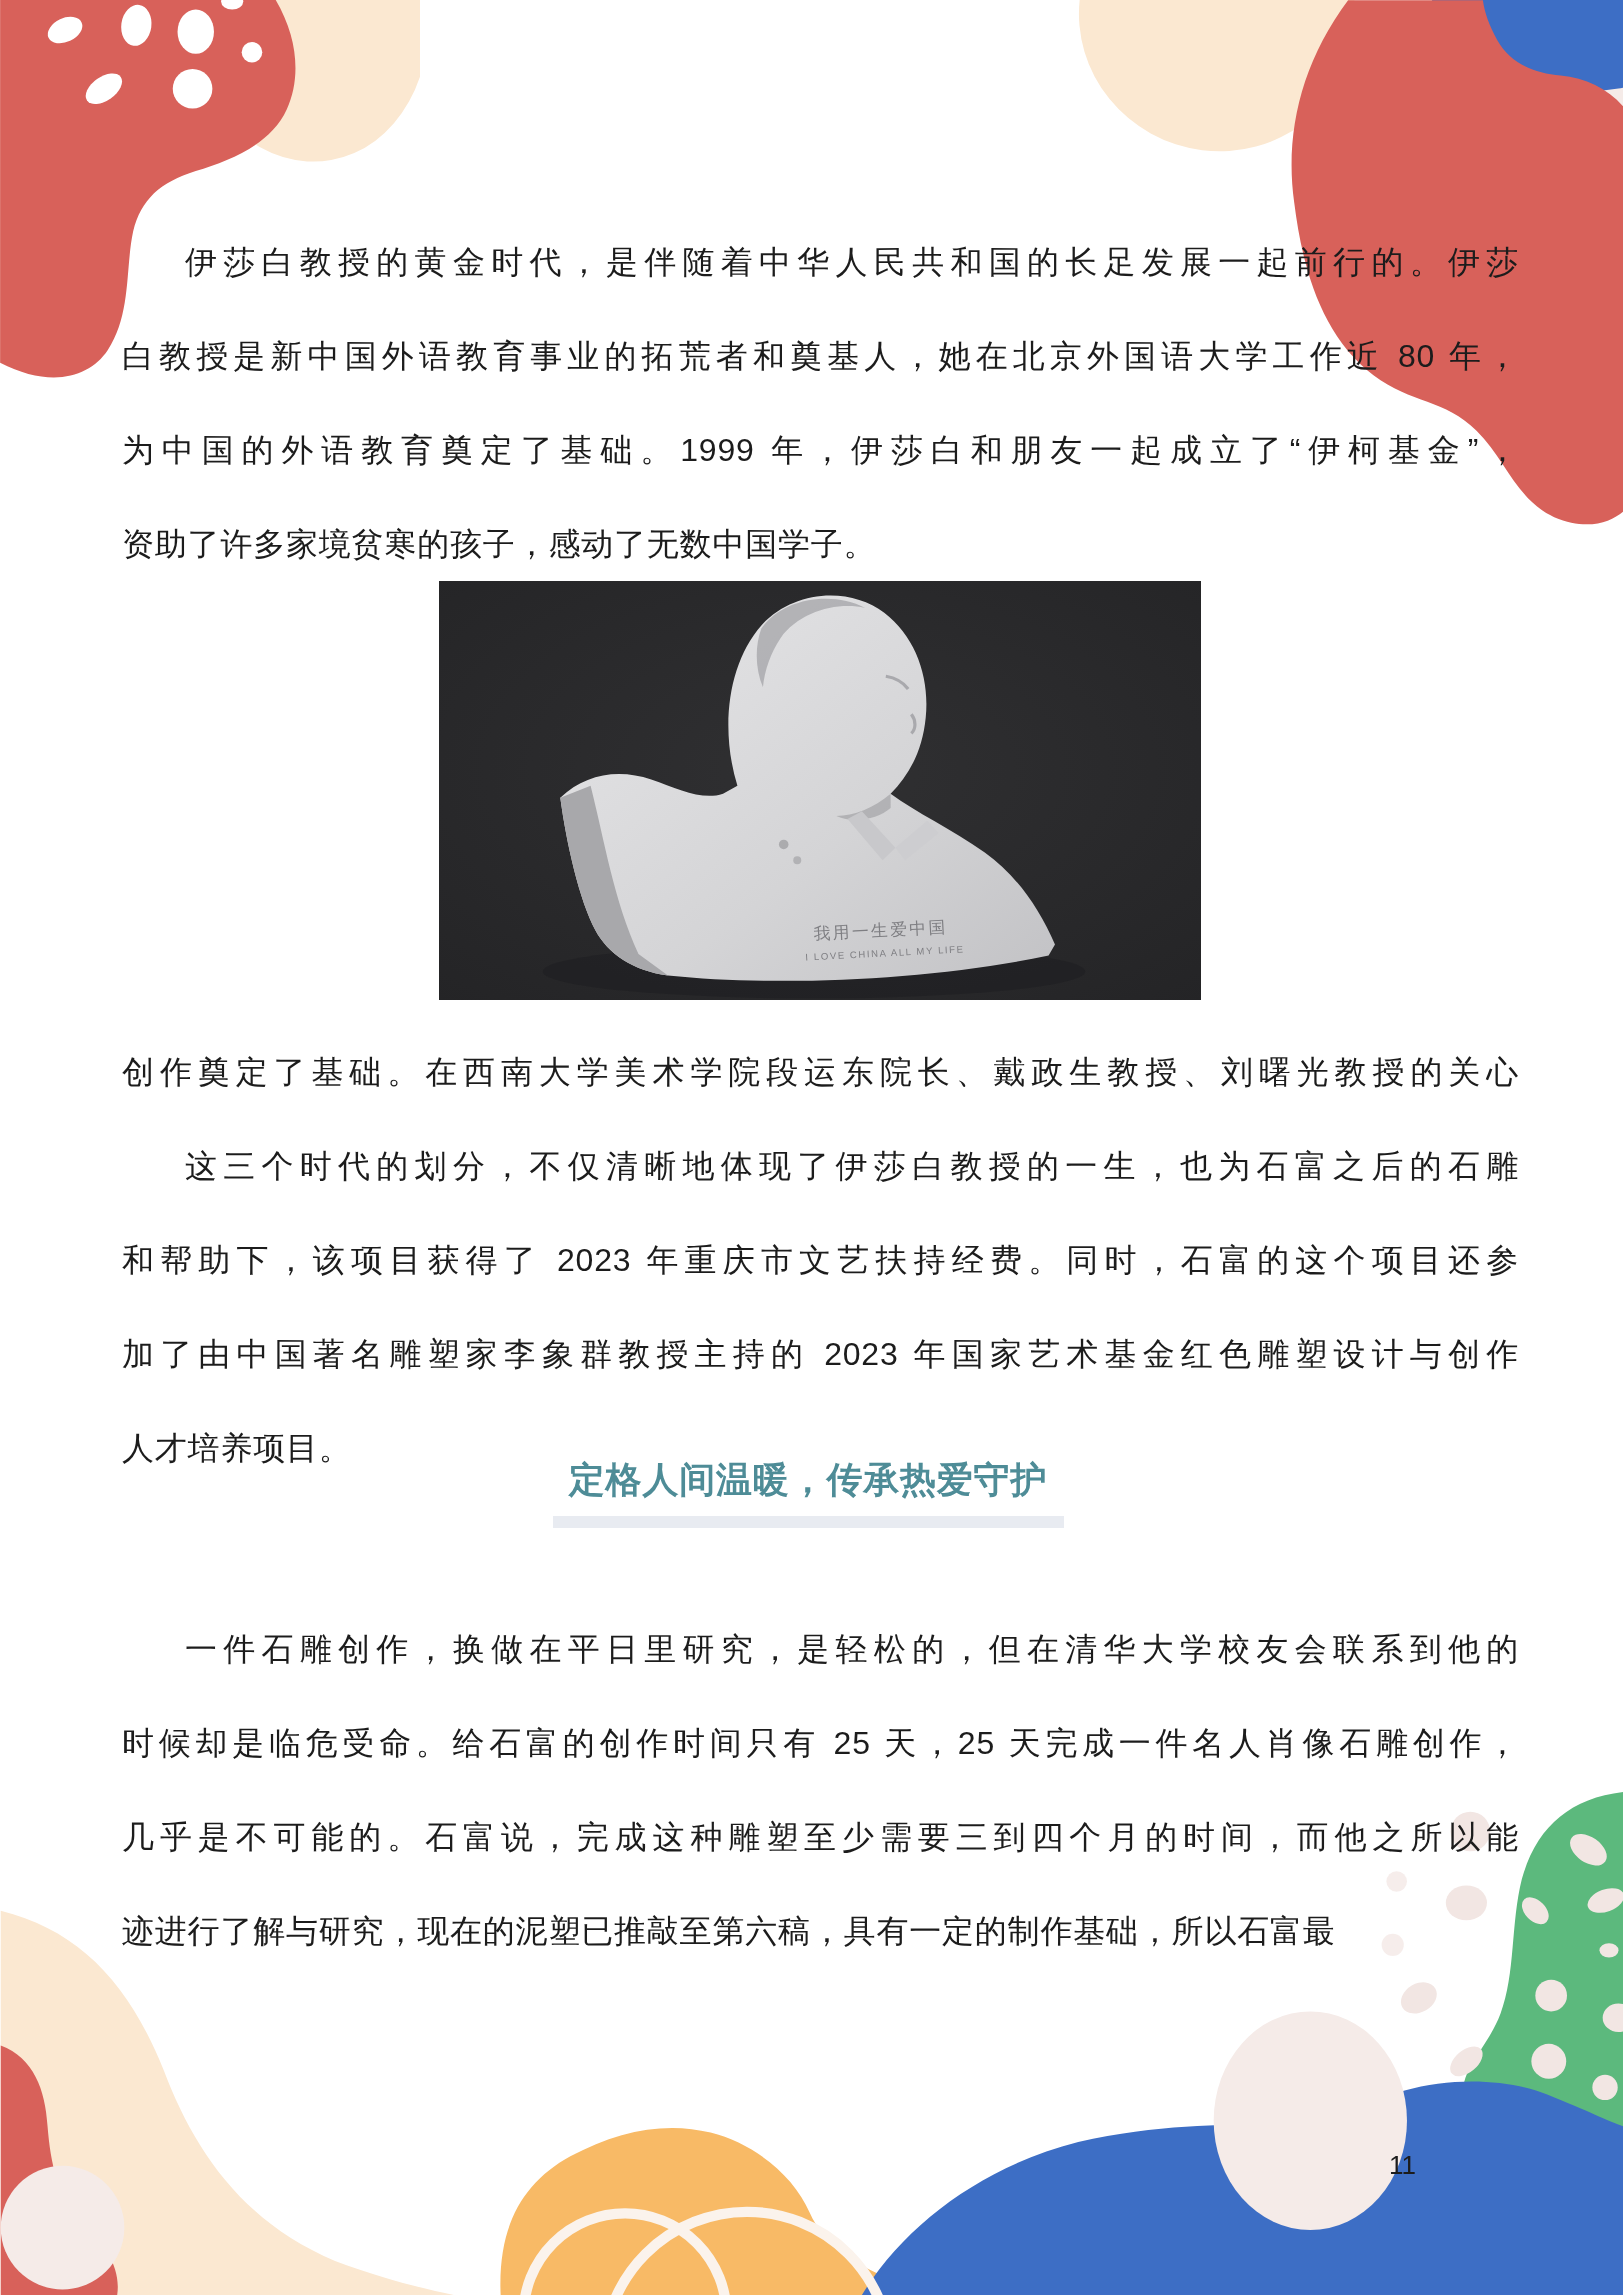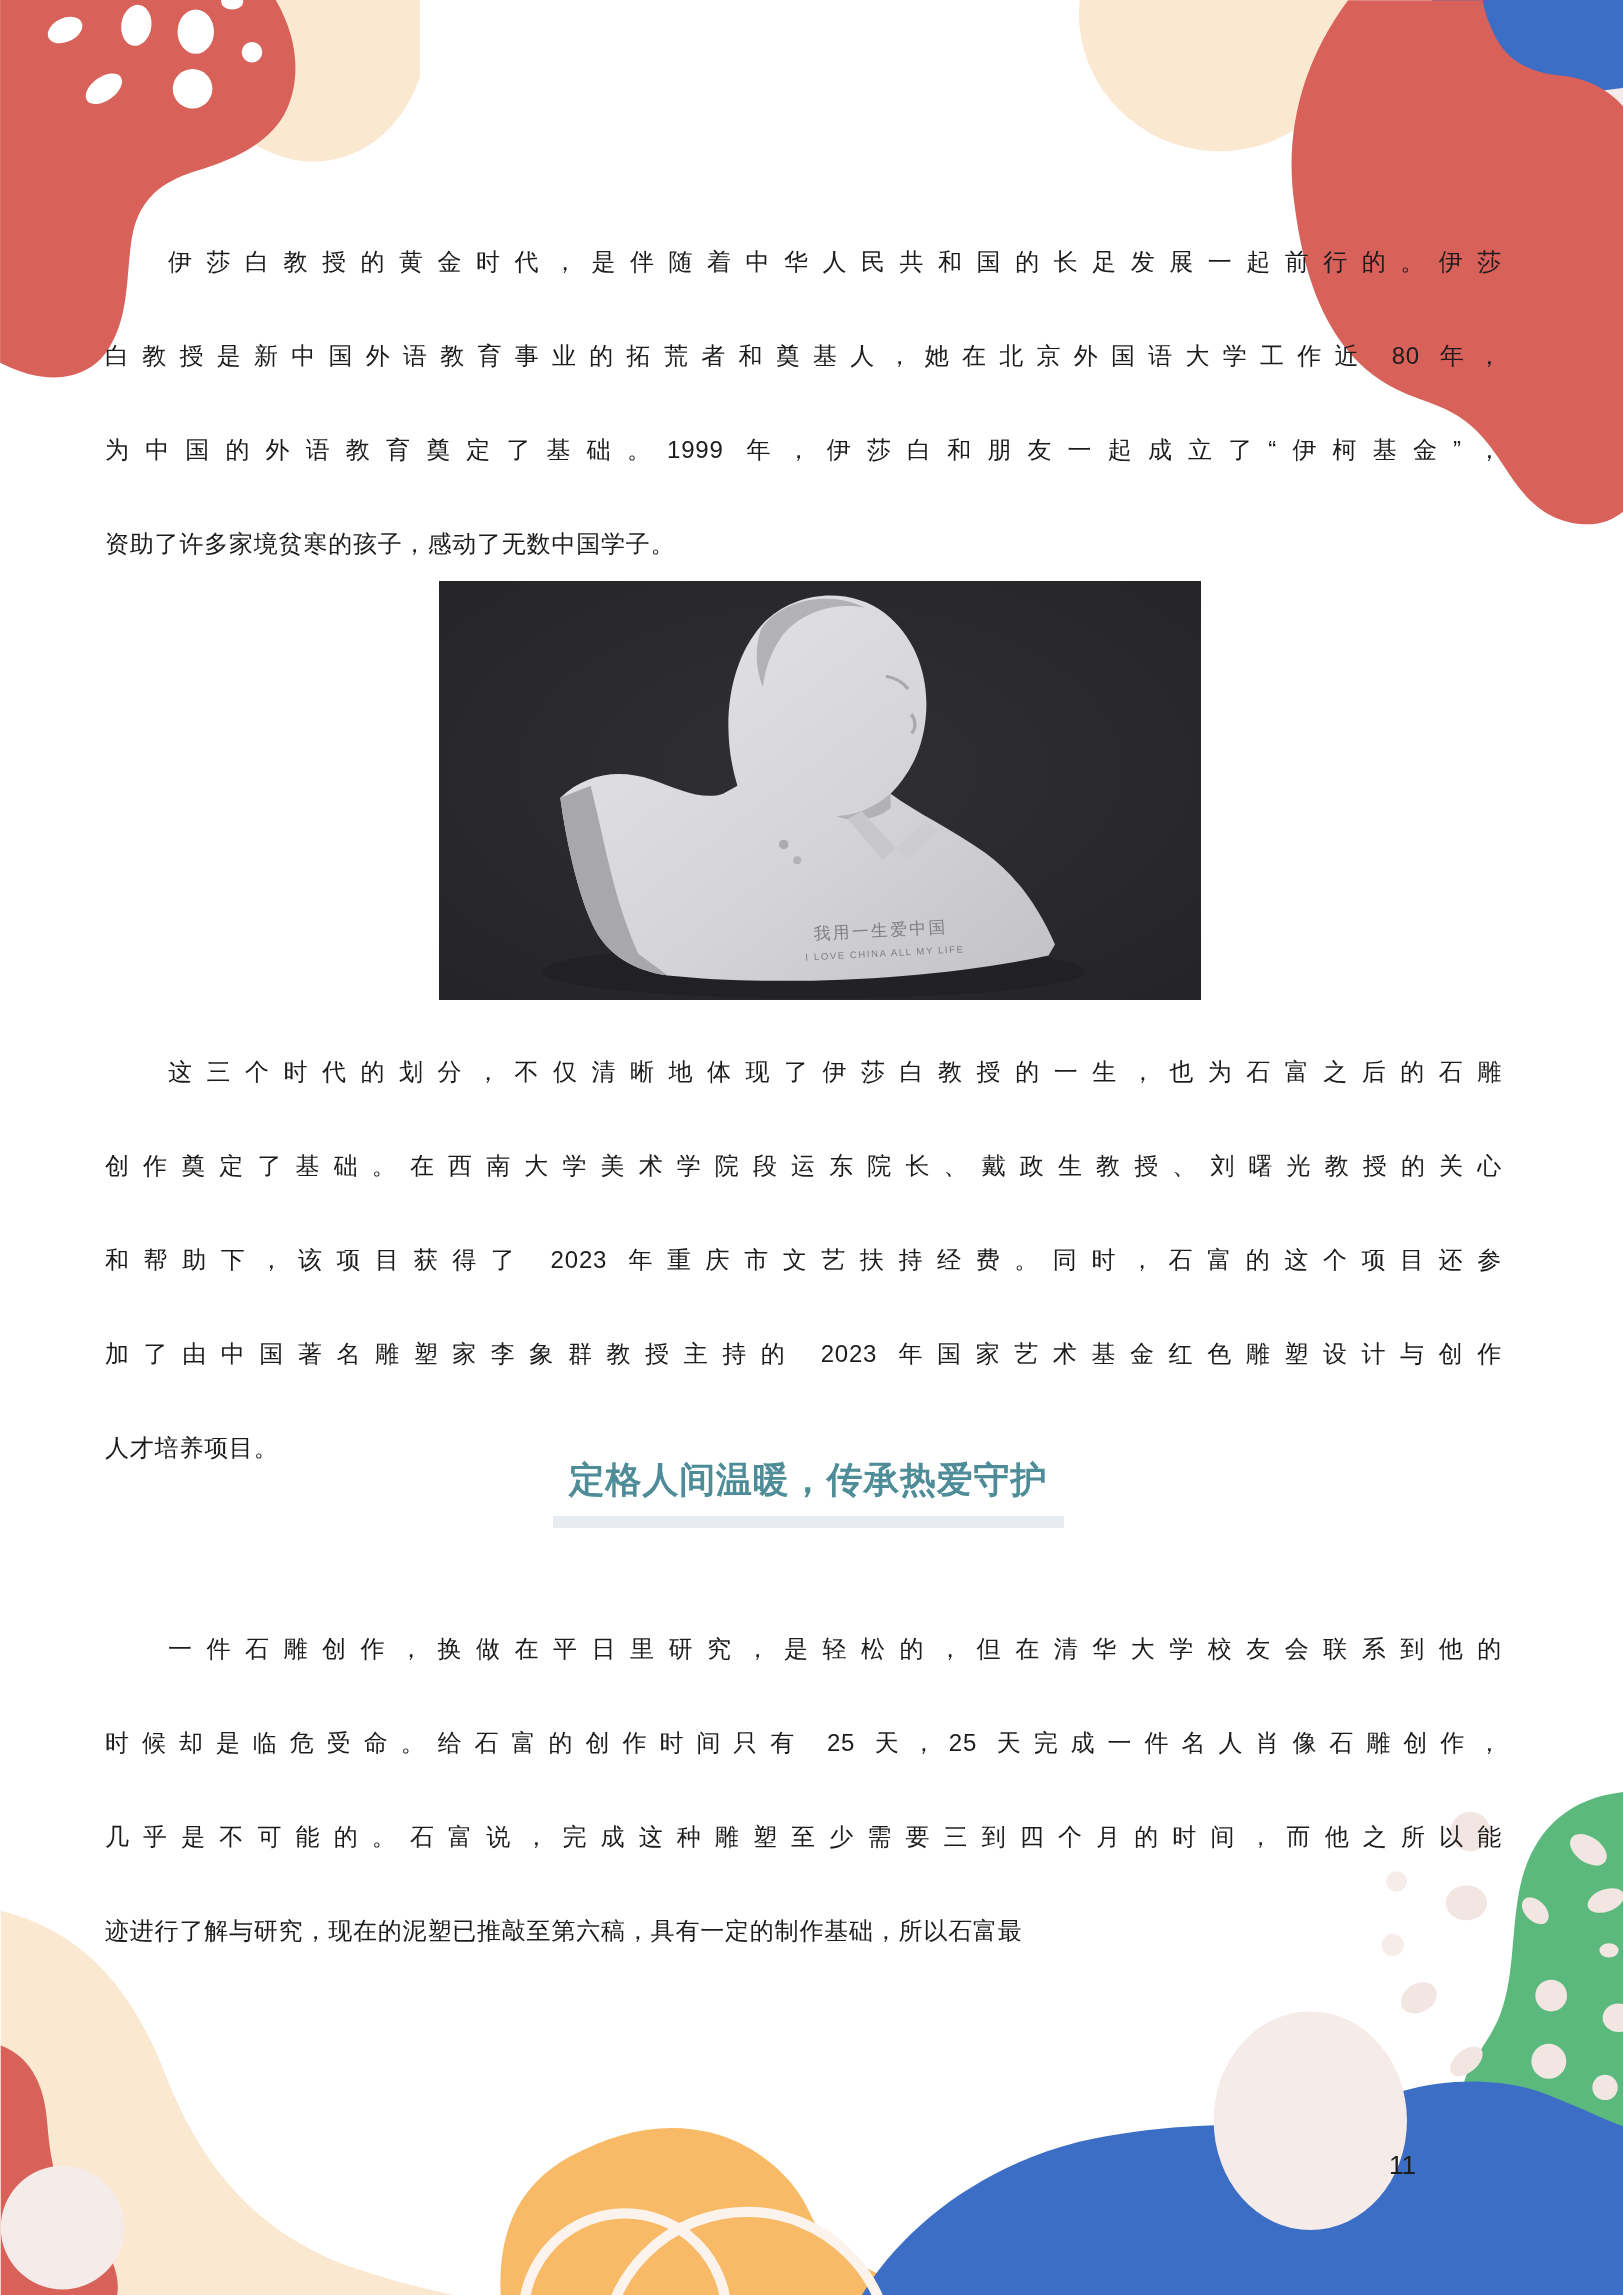--- a/index.html
+++ b/index.html
@@ -5,21 +5,21 @@
   html,body { margin:0; padding:0; }
   .page {
     position:relative; width:1624px; height:2295px;
     background:#ffffff; overflow:hidden;
     font-family:"Liberation Sans","DejaVu Sans",sans-serif;
     color:var(--text);
   }
   .deco { position:absolute; z-index:0; pointer-events:none; }
   .content { position:absolute; z-index:1; }
 
-  .para { position:absolute; left:105px; width:1397px; font-size:24px; line-height:94px; letter-spacing:0.8px; }
+  .para { position:absolute; left:122px; width:1397px; font-size:32px; line-height:94px; letter-spacing:0.8px; }
   .para .line { height:94px; text-align:justify; text-align-last:justify; text-justify:inter-character; overflow:hidden; }
   .para .line.first { text-indent:63px; }
   .para .line.last { text-align-last:left; }
 
   .heading {
     position:absolute; top:1456px; left:0; width:1616px; text-align:center;
     font-size:36px; font-weight:bold; color:var(--heading); letter-spacing:0.8px;
   }
   .heading-bar {
     position:absolute; left:553px; top:1516px; width:511px; height:12px;
@@ -134,22 +134,22 @@
         <path d="M592,168 C598,176 598,186 592,192" stroke="#a9a9ad" stroke-width="4" fill="none"></path>
       </g>
       <g transform="rotate(-3 540 450)">
         <text x="470" y="448" font-size="21" letter-spacing="3" style="fill:var(--inscription)">我用一生爱中国</text>
         <text x="458" y="474" font-size="12" letter-spacing="2" style="fill:var(--inscription)">I LOVE CHINA ALL MY LIFE</text>
       </g>
     </svg>
   </div>
 
   <div class="content para" style="top:1025px">
+      <div class="line">创作奠定了基础。在西南大学美术学院段运东院长、戴政生教授、刘曙光教授的关心</div>
       <div class="line first">这三个时代的划分，不仅清晰地体现了伊莎白教授的一生，也为石富之后的石雕</div>
-      <div class="line">创作奠定了基础。在西南大学美术学院段运东院长、戴政生教授、刘曙光教授的关心</div>
       <div class="line">和帮助下，该项目获得了 2023 年重庆市文艺扶持经费。同时，石富的这个项目还参</div>
       <div class="line">加了由中国著名雕塑家李象群教授主持的 2023 年国家艺术基金红色雕塑设计与创作</div>
       <div class="line last">人才培养项目。</div>
     </div>
 
   <div class="content heading">定格人间温暖，传承热爱守护</div>
   <div class="content heading-bar"></div>
 
   <div class="content para" style="top:1602px">
       <div class="line first">一件石雕创作，换做在平日里研究，是轻松的，但在清华大学校友会联系到他的</div>

